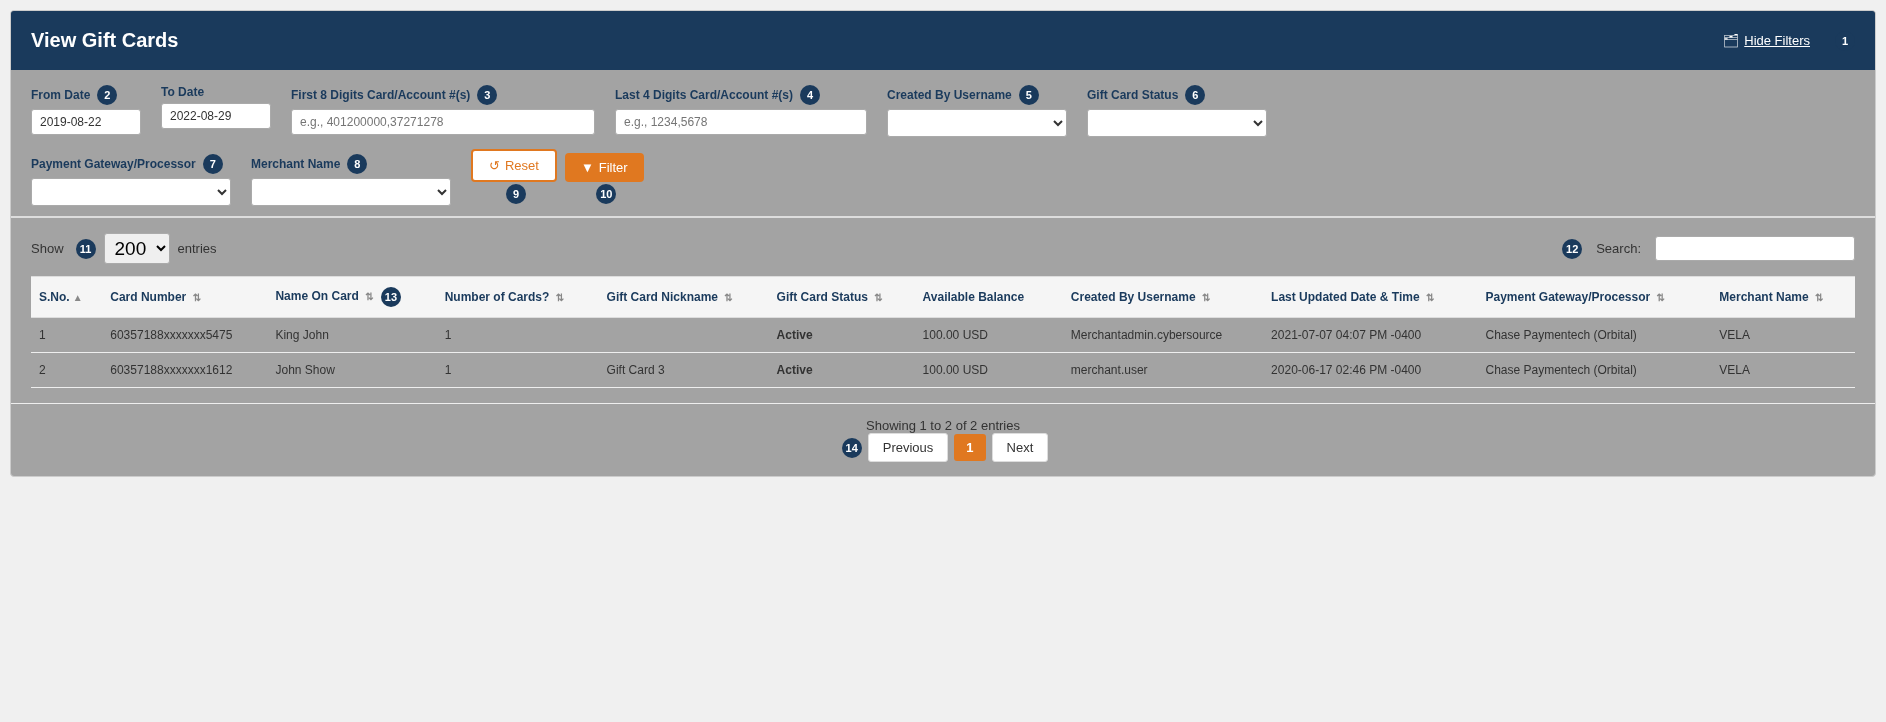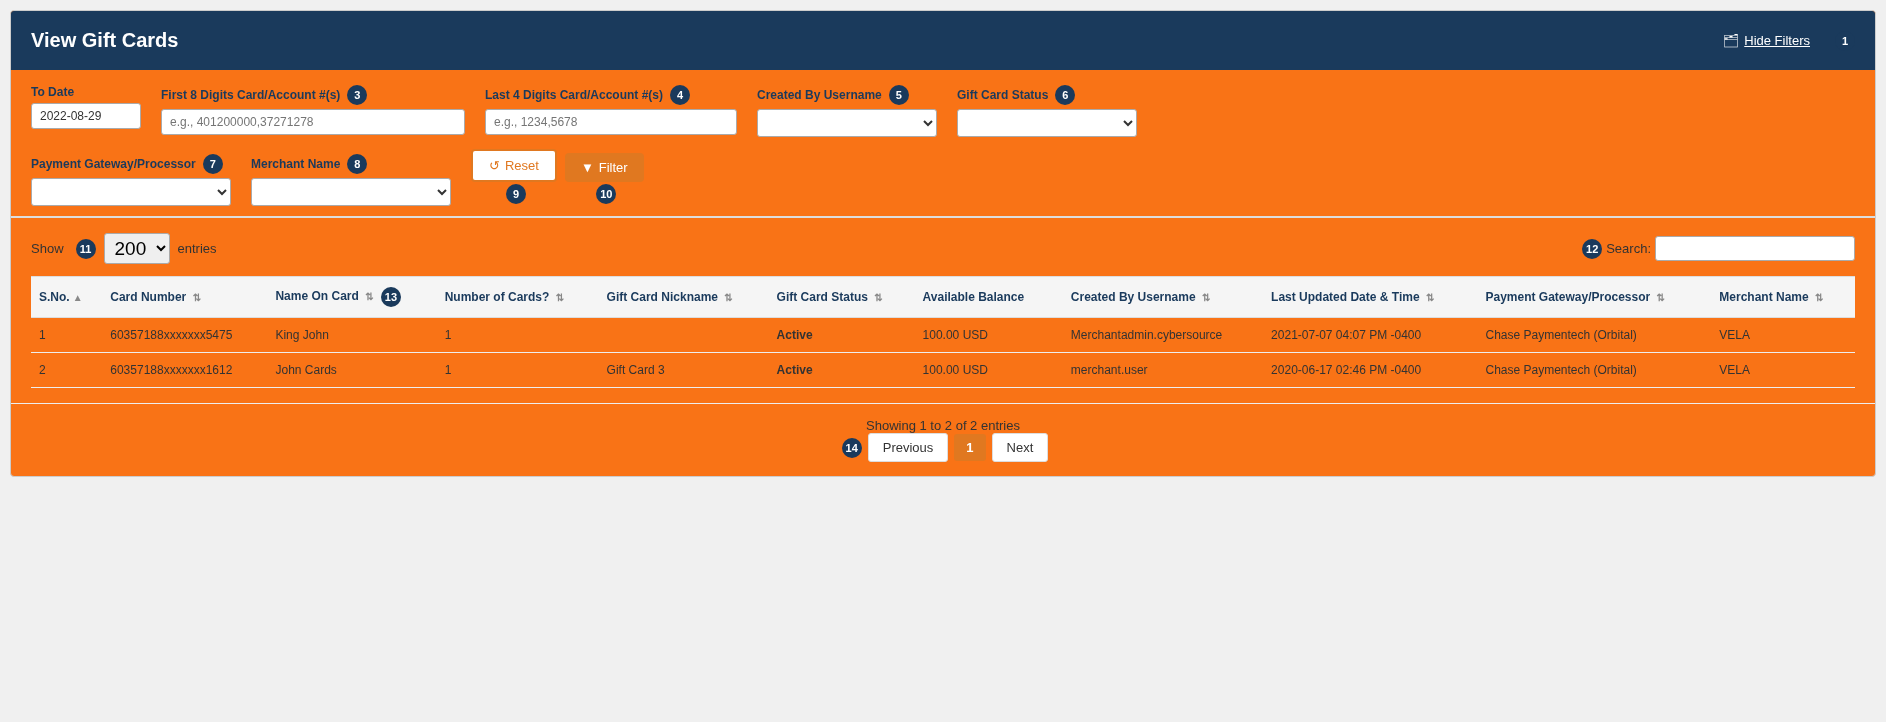--- a/index.html
+++ b/index.html
@@ -1,19 +1,19 @@
 <!DOCTYPE html>
 <html><head>
   <meta charset="utf-8">
   <style>
     * { box-sizing: border-box; margin: 0; padding: 0; }
     body { font-family: Arial, sans-serif; font-size: 13px; background: #f0f0f0; }
 
     .page-wrapper {
-      background: #f97316;
+      background: #a3a3a3;
       border: 1px solid #ccc;
       margin: 10px;
       border-radius: 4px;
       overflow: hidden;
     }
 
     
     .header {
       background: #1a3a5c;
       color: #fff;
@@ -158,21 +158,21 @@
     .entries-select {
       border: 1px solid #aaa;
       border-radius: 3px;
       padding: 3px 6px;
       font-size: 19px;
     }
 
     .search-box {
       display: flex;
       align-items: center;
-      gap: 4px;
+      gap: 14px;
       font-size: 13px;
       color: #333;
     }
     .search-input {
       border: 1px solid #aaa;
       border-radius: 3px;
       padding: 4px 8px;
       font-size: 13px;
       width: 200px;
     }
@@ -279,20 +279,27 @@
       <span>🗂</span>
       <span class="hide-filters-link">Hide Filters</span>
       <span class="badge" style="position:relative; margin-left:20px;">1</span>
     </div>
   </div>
 
   <div class="filter-area">
 
     <div class="filter-row">
 
+      <div class="filter-group">
+        <div class="filter-label-row">
+          <span class="filter-label">From Date</span>
+          <span class="badge">2</span>
+        </div>
+        <input type="text" class="filter-input filter-input-sm" value="2019-08-22" style="">
+      </div>
 
       <div class="filter-group">
         <span class="filter-label">To Date</span>
         <input type="text" class="filter-input filter-input-sm" value="2022-08-29" style="">
       </div>
 
       <div class="filter-group">
         <div class="filter-label-row">
           <span class="filter-label">First 8 Digits Card/Account #(s)</span>
           <span class="badge">3</span>
@@ -423,21 +430,21 @@
       <td class="status-active">Active</td>
       <td>100.00 USD</td>
       <td>Merchantadmin.cybersource</td>
       <td>2021-07-07 04:07 PM -0400</td>
       <td>Chase Paymentech (Orbital)</td>
       <td>VELA</td>
     </tr>
           <tr>
       <td>2</td>
       <td>60357188xxxxxxx1612</td>
-      <td>John Cards</td>
+      <td>John Show</td>
       <td>1</td>
       <td>Gift Card 3</td>
       <td class="status-active">Active</td>
       <td>100.00 USD</td>
       <td>merchant.user</td>
       <td>2020-06-17 02:46 PM -0400</td>
       <td>Chase Paymentech (Orbital)</td>
       <td>VELA</td>
     </tr>
         </tbody>

